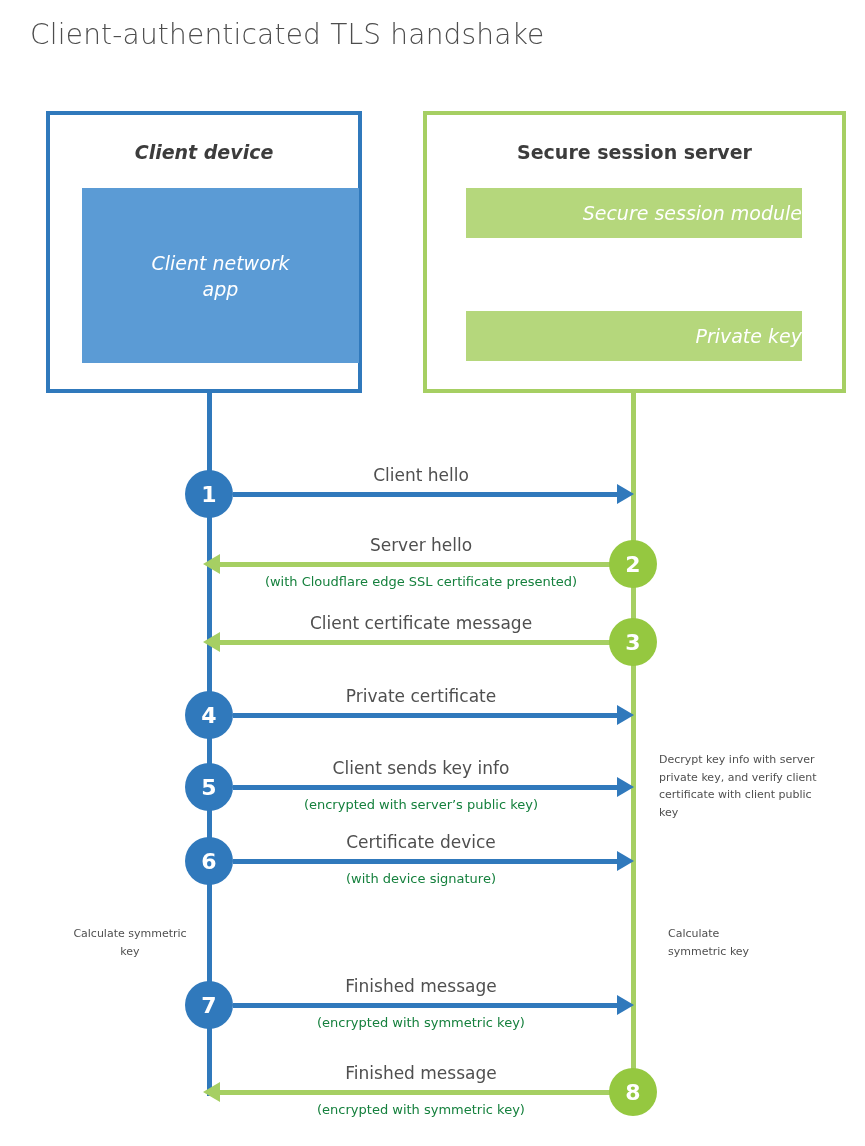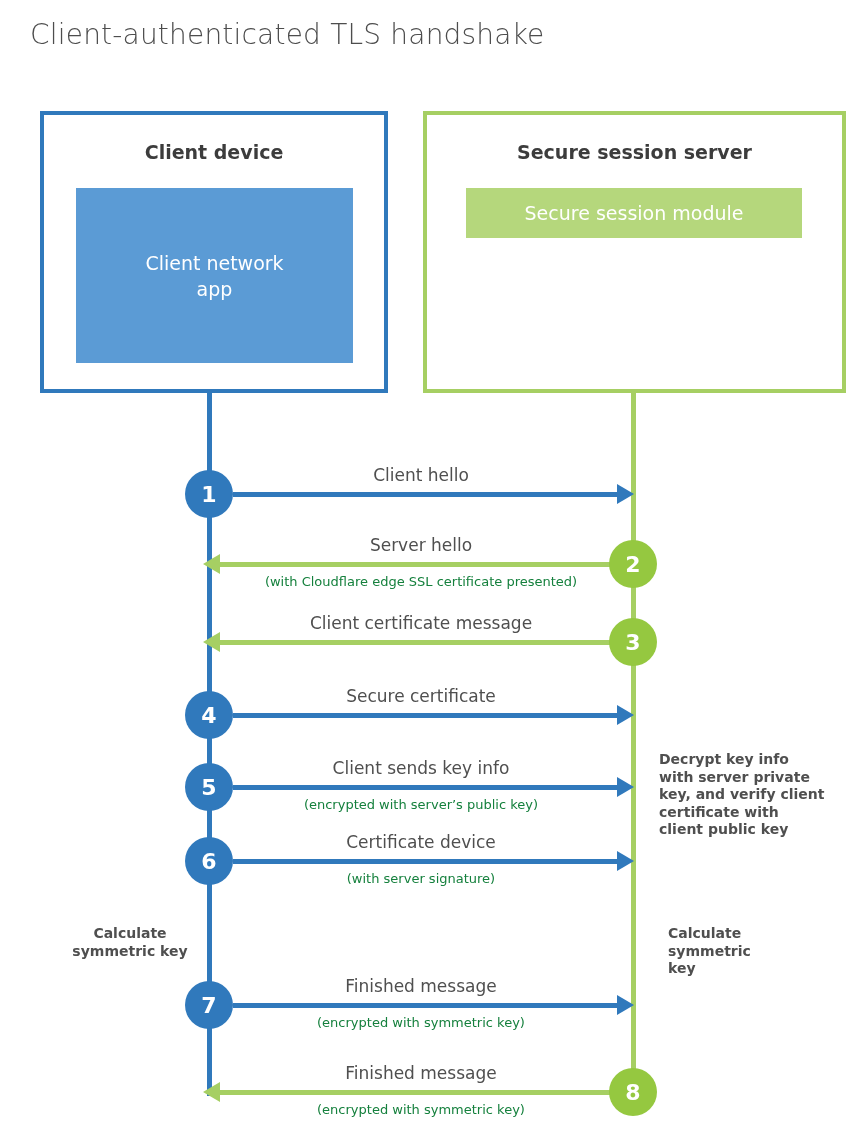--- a/index.html
+++ b/index.html
@@ -13,29 +13,29 @@
   }
   *{margin:0;padding:0;box-sizing:border-box;}
   body{background:#ffffff;font-family:"DejaVu Sans","Liberation Sans",sans-serif;}
   .stage{position:relative;width:865px;height:1146px;background:#fff;overflow:hidden;}
 
   .page-title{position:absolute;left:30px;top:18px;font-size:28px;font-weight:300;
     color:#4d4d4d;letter-spacing:.2px;}
 
   
   .actor-box{position:absolute;top:111px;height:282px;background:#fff;}
-  .client-box{left:40px;width:348px;border:4px solid var(--blue);}
+  .client-box{left:46px;width:316px;border:4px solid var(--blue);font-style:italic;}
   .server-box{left:423px;width:423px;border:4px solid var(--green-line);padding-left:28px;}
   .actor-title{position:absolute;left:0;right:0;top:26px;text-align:center;
     font-size:19px;font-weight:bold;color:var(--ink);}
   .app-box{position:absolute;left:32px;top:73px;width:277px;height:175px;
     background:var(--blue-fill);display:flex;align-items:center;justify-content:center;
     text-align:center;color:#fff;font-size:19px;line-height:26px;padding:0 55px;}
   .module-bar{position:absolute;left:39px;width:336px;height:50px;background:var(--green-fill);
-    display:flex;align-items:center;justify-content:center;color:#fff;font-size:19px;}
+    display:flex;align-items:center;justify-content:flex-end;color:#fff;font-size:19px;font-style:italic;}
   .bar-0{top:73px}.bar-1{top:135px}.bar-2{top:196px}
 
   
   .lifeline{position:absolute;width:5px;}
   .lifeline.client{left:207px;top:393px;height:703px;background:var(--blue);}
   .lifeline.server{left:631px;top:393px;height:699px;background:var(--green-line);}
 
   
   .step{position:absolute;left:0;width:865px;height:0;}
   .badge{position:absolute;top:-24px;width:48px;height:48px;border-radius:50%;
@@ -49,21 +49,21 @@
   .step.ltr .bar{left:233px;width:387px;background:var(--blue);}
   .step.ltr .head{left:617px;border-left:17px solid var(--blue);}
   .step.rtl .bar{left:220px;width:413px;background:var(--green-line);}
   .step.rtl .head{left:203px;border-right:17px solid var(--green-line);}
   .label{position:absolute;left:209px;width:424px;top:-29px;text-align:center;
     font-size:17px;color:var(--gray);}
   .sublabel{position:absolute;left:159px;width:524px;top:10px;text-align:center;
     font-size:13px;color:#15803d;}
 
   
-  .note{position:absolute;font-size:14px;line-height:17.5px;color:var(--gray);font-weight:bold;}
+  .note{position:absolute;font-size:11px;line-height:17.5px;color:var(--gray);}
   .note-decrypt{left:659px;top:751px;width:166px;text-align:left;}
   .note-calc-left{left:70px;top:925px;width:120px;text-align:center;}
   .note-calc-right{left:668px;top:925px;width:110px;text-align:left;}
 </style>
 </head>
 <body>
 
 <div class="stage">
 
   <div class="page-title">Client-authenticated TLS handshake</div>
@@ -72,20 +72,23 @@
     <div class="actor-title">Client device</div>
     <div class="app-box">
       <span>Client network app</span>
     </div>
   </div>
 
   <div class="actor-box server-box">
     <div class="actor-title">Secure session server</div>
     <div class="module-bar bar-0">
       <span>Secure session module</span>
+    </div>
+    <div class="module-bar bar-2">
+      <span>Private key</span>
     </div>
   </div>
 
   <div class="lifeline client"></div>
   <div class="lifeline server"></div>
 
   <div class="step client ltr" style="top:494px">
     <div class="bar"></div>
     <div class="head"></div>
     <div class="badge">1</div>
@@ -104,37 +107,37 @@
     <div class="bar"></div>
     <div class="head"></div>
     <div class="badge">3</div>
     <div class="label">Client certificate message</div>
   </div>
 
   <div class="step client ltr" style="top:715px">
     <div class="bar"></div>
     <div class="head"></div>
     <div class="badge">4</div>
-    <div class="label">Secure certificate</div>
+    <div class="label">Private certificate</div>
   </div>
 
   <div class="step client ltr" style="top:787px">
     <div class="bar"></div>
     <div class="head"></div>
     <div class="badge">5</div>
     <div class="label">Client sends key info</div>
     <div class="sublabel">(encrypted with server’s public key)</div>
   </div>
 
   <div class="step client ltr" style="top:861px">
     <div class="bar"></div>
     <div class="head"></div>
     <div class="badge">6</div>
     <div class="label">Certificate device</div>
-    <div class="sublabel">(with server signature)</div>
+    <div class="sublabel">(with device signature)</div>
   </div>
 
   <div class="step client ltr" style="top:1005px">
     <div class="bar"></div>
     <div class="head"></div>
     <div class="badge">7</div>
     <div class="label">Finished message</div>
     <div class="sublabel">(encrypted with symmetric key)</div>
   </div>
 

